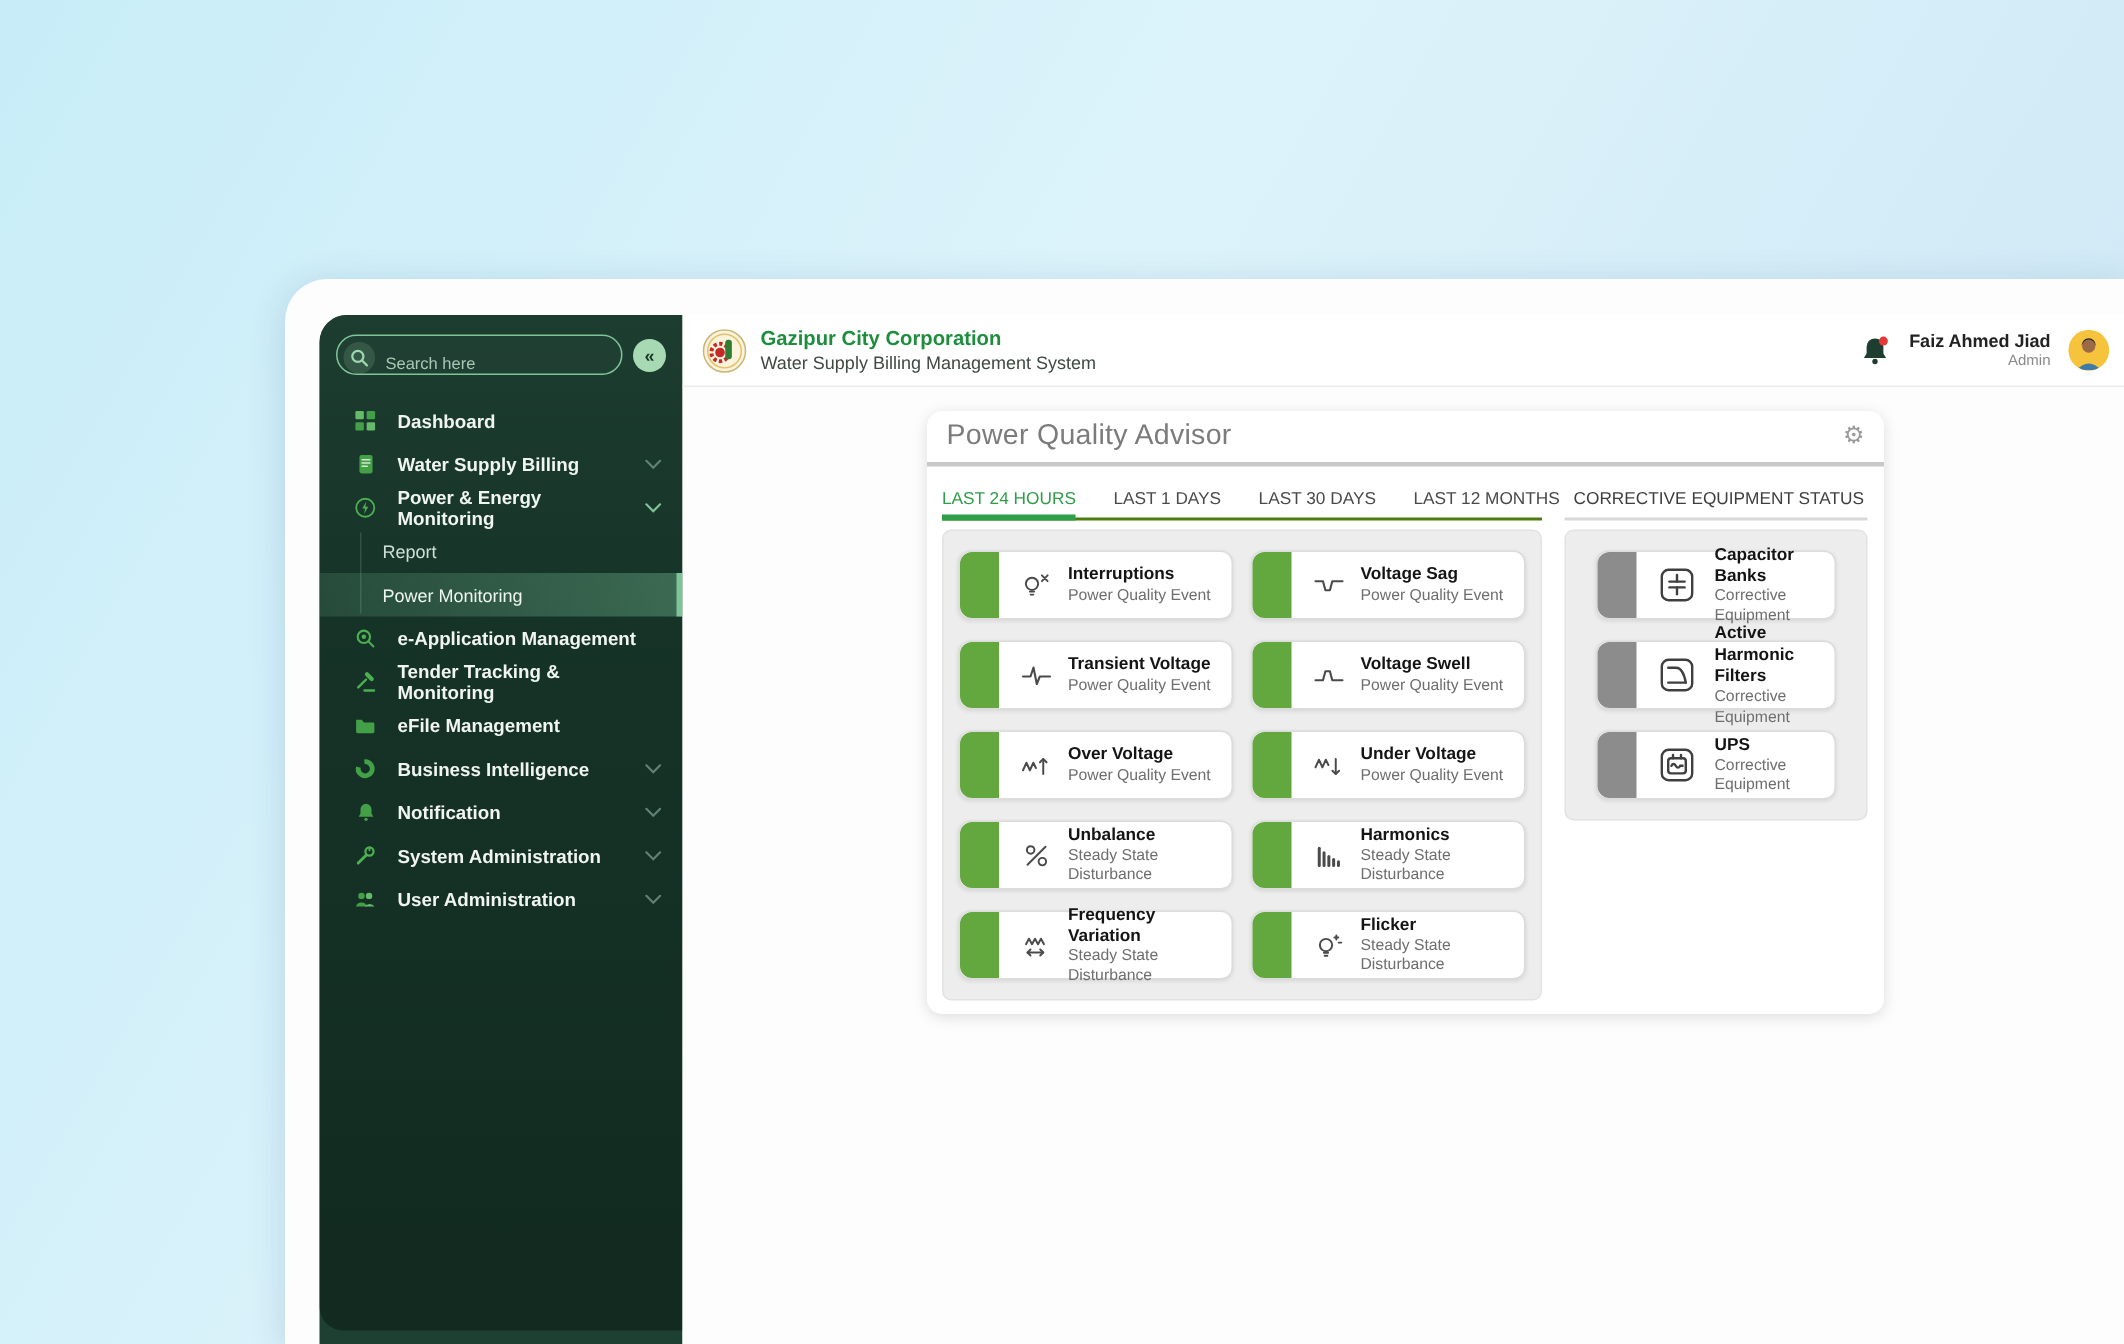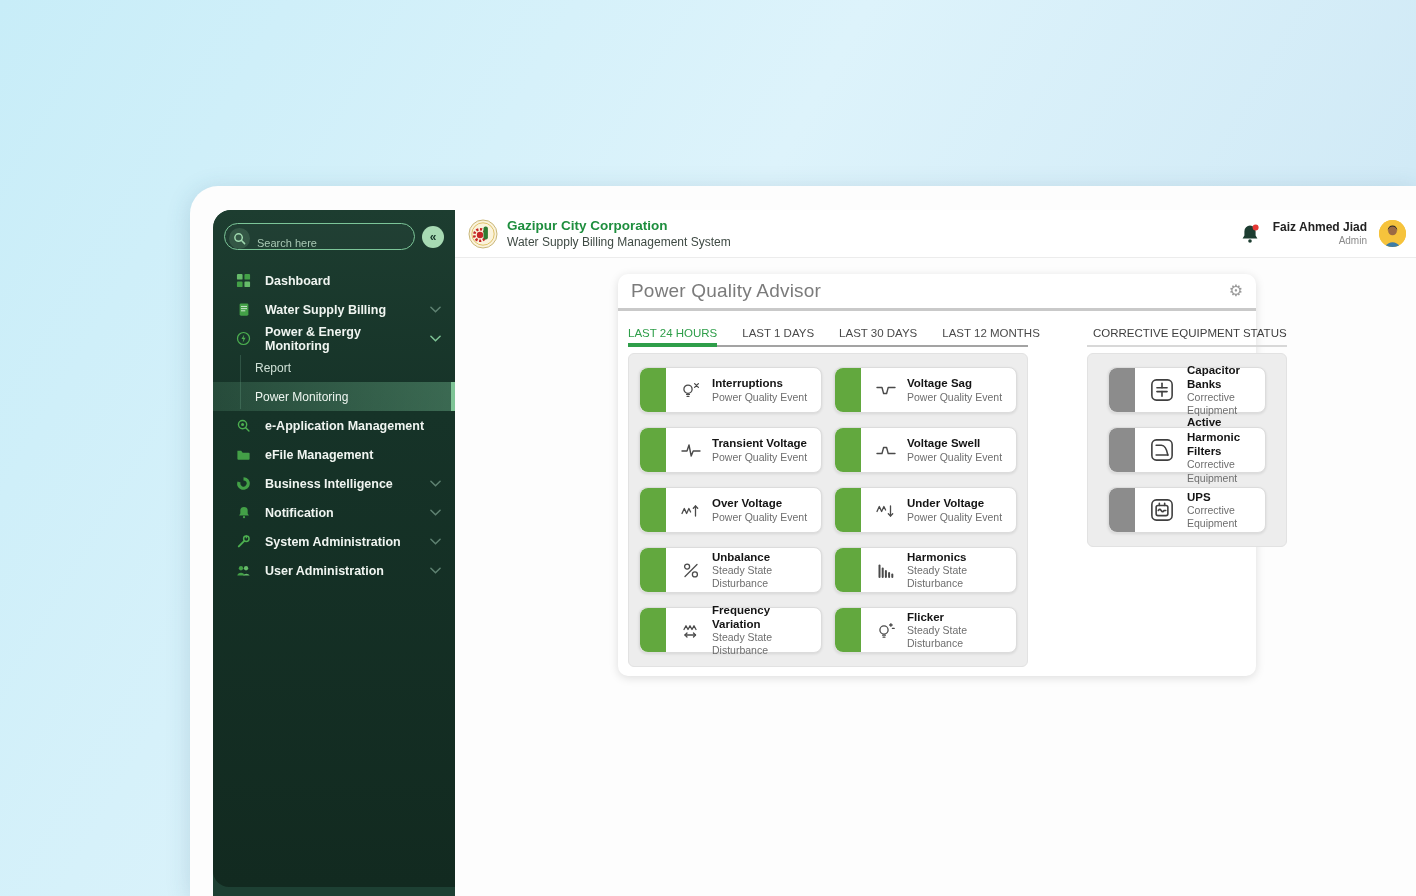--- a/index.html
+++ b/index.html
@@ -62,23 +62,23 @@
   .subnav-btn.bottom { margin-top:auto; }
 
   .pq-panel { position:absolute; left:163px; top:16px; width:638px; height:402px; background:#fff;
     border-radius:10px; box-shadow:0 2px 10px rgba(0,0,0,.13); }
   .pq-head { height:34px; display:flex; align-items:center; padding:0 13px; }
   .pq-title { color:#7b7b7b; font-size:19px; letter-spacing:.2px; }
   .gear { margin-left:auto; color:#9a9a9a; font-size:16px; cursor:pointer; line-height:1; }
   .pq-divider { height:3px; background:#c9c9c9; }
   .pq-body { display:flex; gap:15px; padding:9px 11px 14px 10px; }
   .col-left { width:400px; flex:none; }
-  .col-right { flex:1;margin-left:44px; }
-
-  .tabs { display:flex; border-bottom:2px solid #a3a3a3;gap:25px; }
+  .col-right { flex:1; }
+
+  .tabs { display:flex; border-bottom:2px solid #4d7c0f;gap:25px; }
   .tab { flex:1; text-align:center; font-size:11.5px; color:#4a4a4a; padding:7px 0 6px 0; position:relative; cursor:pointer; white-space:nowrap; }
   .tab.active { color:#2e9e49; }
   .tab.active::after { content:''; position:absolute; left:0; right:0; bottom:-2px; height:4px; background:#2e9e49; }
 
   .corr-head { font-size:11.5px; color:#3e3e3e; border-bottom:2px solid #d8d8d8; padding:7px 0 6px 6px; white-space:nowrap; }
 
   .events { margin-top:6px; background:#ededed; border:1px solid #e2e2e2; border-radius:6px;
     padding:13px 10px; display:grid; grid-template-columns:1fr 1fr; gap:14px 12px; }
   .corr-list { margin-top:6px; background:#ededed; border:1px solid #e2e2e2; border-radius:6px;
     padding:13px 20px; display:flex; flex-direction:column; gap:14px;align-items:flex-end; }
@@ -171,20 +171,30 @@
           <span class="nicon">
             <svg width="15" height="15" viewBox="0 0 16 16" fill="none" stroke="#4caf50" stroke-width="1.5" stroke-linecap="round">
                 <circle cx="7" cy="7" r="4.4"></circle>
                 <path d="M10.4 10.4 L13.8 13.8"></path>
                 <circle cx="7" cy="7" r="1.6" fill="#4caf50" stroke="none"></circle>
               </svg>
           </span>
           <span>e-Application Management</span>
         </div>
 
+        <div class="nav-item">
+          <span class="nicon">
+            <svg width="15" height="15" viewBox="0 0 16 16" stroke="#4caf50" fill="none" stroke-linecap="round">
+                <path d="M9.2 2.6 L12.6 6" stroke-width="3"></path>
+                <path d="M8.6 6.4 L3 12" stroke-width="1.7"></path>
+                <path d="M7.5 14.2 H14.2" stroke-width="1.7"></path>
+              </svg>
+          </span>
+          <span>Tender Tracking &amp; Monitoring</span>
+        </div>
 
         <div class="nav-item">
           <span class="nicon">
             <svg width="15" height="15" viewBox="0 0 16 16">
                 <path d="M1.5 4 h4 l1.6 2 h6.4 a1 1 0 0 1 1 1 v5.6 a1 1 0 0 1 -1 1 h-11 a1 1 0 0 1 -1 -1 Z" fill="#43a047"></path>
               </svg>
           </span>
           <span>eFile Management</span>
         </div>
 

